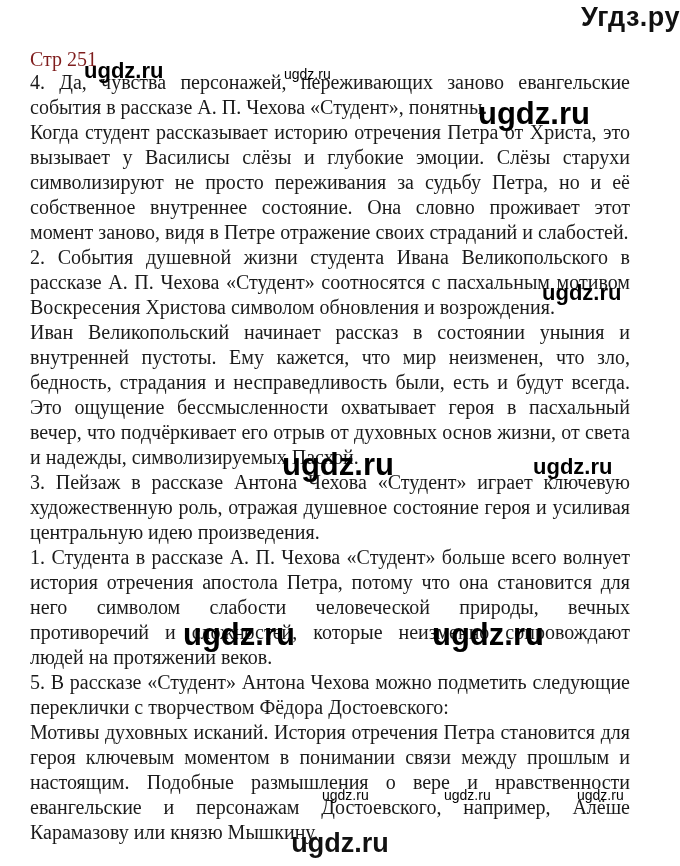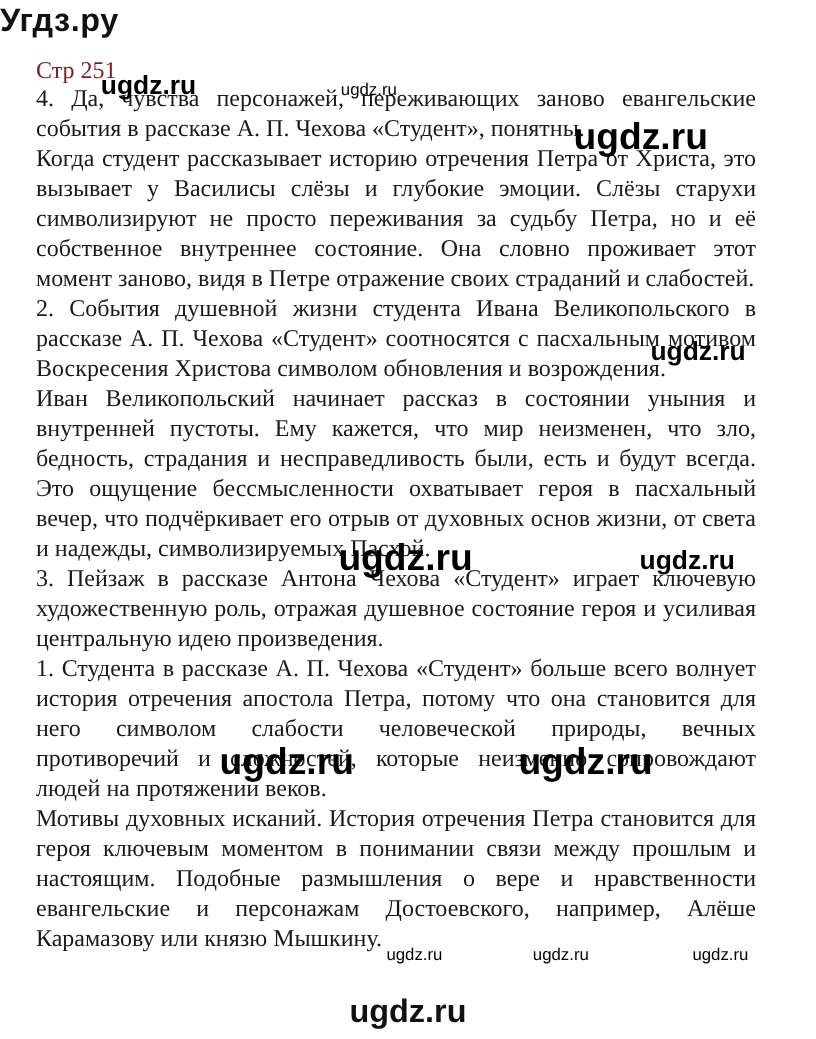--- a/index.html
+++ b/index.html
@@ -1,18 +1,18 @@
 <!DOCTYPE html>
 <html><head>
   <meta charset="utf-8">
   <style>
     html, body { margin:0; padding:0; background:#ffffff; }
     body { width:680px; height:866px; position:relative; overflow:hidden; }
     .site-title {
-      position:absolute; left:0; right:0; top:2px; text-align:left;
+      position:absolute; left:0; right:0; top:2px; text-align:right;
       font-family:"Liberation Sans", sans-serif; font-weight:bold; font-size:27px; color:#111;
       letter-spacing:0.5px;
     }
     .page-label {
       position:absolute; left:30px; top:48px;
       font-family:"Liberation Serif", serif; font-size:20px; color:#7f1d1d;
     }
     .content {
       position:absolute; left:30px; top:70px; width:600px;
       font-family:"Liberation Serif", serif; font-size:20px; line-height:25px; color:#1a1a1a;
@@ -37,20 +37,21 @@
 
 <div class="page-label">Стр 251</div>
 
 <div class="content">
   <p>4. Да, чувства персонажей, переживающих заново евангельские события в рассказе А. П. Чехова «Студент», понятны.</p>
   <p>Когда студент рассказывает историю отречения Петра от Христа, это вызывает у Василисы слёзы и глубокие эмоции. Слёзы старухи символизируют не просто переживания за судьбу Петра, но и её собственное внутреннее состояние. Она словно проживает этот момент заново, видя в Петре отражение своих страданий и слабостей.</p>
   <p>2. События душевной жизни студента Ивана Великопольского в рассказе А. П. Чехова «Студент» соотносятся с пасхальным мотивом Воскресения Христова символом обновления и возрождения.</p>
   <p>Иван Великопольский начинает рассказ в состоянии уныния и внутренней пустоты. Ему кажется, что мир неизменен, что зло, бедность, страдания и несправедливость были, есть и будут всегда. Это ощущение бессмысленности охватывает героя в пасхальный вечер, что подчёркивает его отрыв от духовных основ жизни, от света и надежды, символизируемых Пасхой.</p>
   <p>3. Пейзаж в рассказе Антона Чехова «Студент» играет ключевую художественную роль, отражая душевное состояние героя и усиливая центральную идею произведения.</p>
   <p>1. Студента в рассказе А. П. Чехова «Студент» больше всего волнует история отречения апостола Петра, потому что она становится для него символом слабости человеческой природы, вечных противоречий и сложностей, которые неизменно сопровождают людей на протяжении веков.</p>
+  <p>5. В рассказе «Студент» Антона Чехова можно подметить следующие переклички с творчеством Фёдора Достоевского:</p>
   <p>Мотивы духовных исканий. История отречения Петра становится для героя ключевым моментом в понимании связи между прошлым и настоящим. Подобные размышления о вере и нравственности евангельские и персонажам Достоевского, например, Алёше Карамазову или князю Мышкину.</p>
 </div>
 
 <div class="wm wm-mid" style="left:84px; top:58px;">ugdz.ru</div>
 <div class="wm wm-small" style="left:284px; top:66px;">ugdz.ru</div>
 <div class="wm wm-big" style="left:478px; top:96px;">ugdz.ru</div>
 <div class="wm wm-mid" style="left:542px; top:280px;">ugdz.ru</div>
 <div class="wm wm-big" style="left:282px; top:447px;">ugdz.ru</div>
 <div class="wm wm-mid" style="left:533px; top:454px;">ugdz.ru</div>
 <div class="wm wm-big" style="left:183px; top:617px;">ugdz.ru</div>

